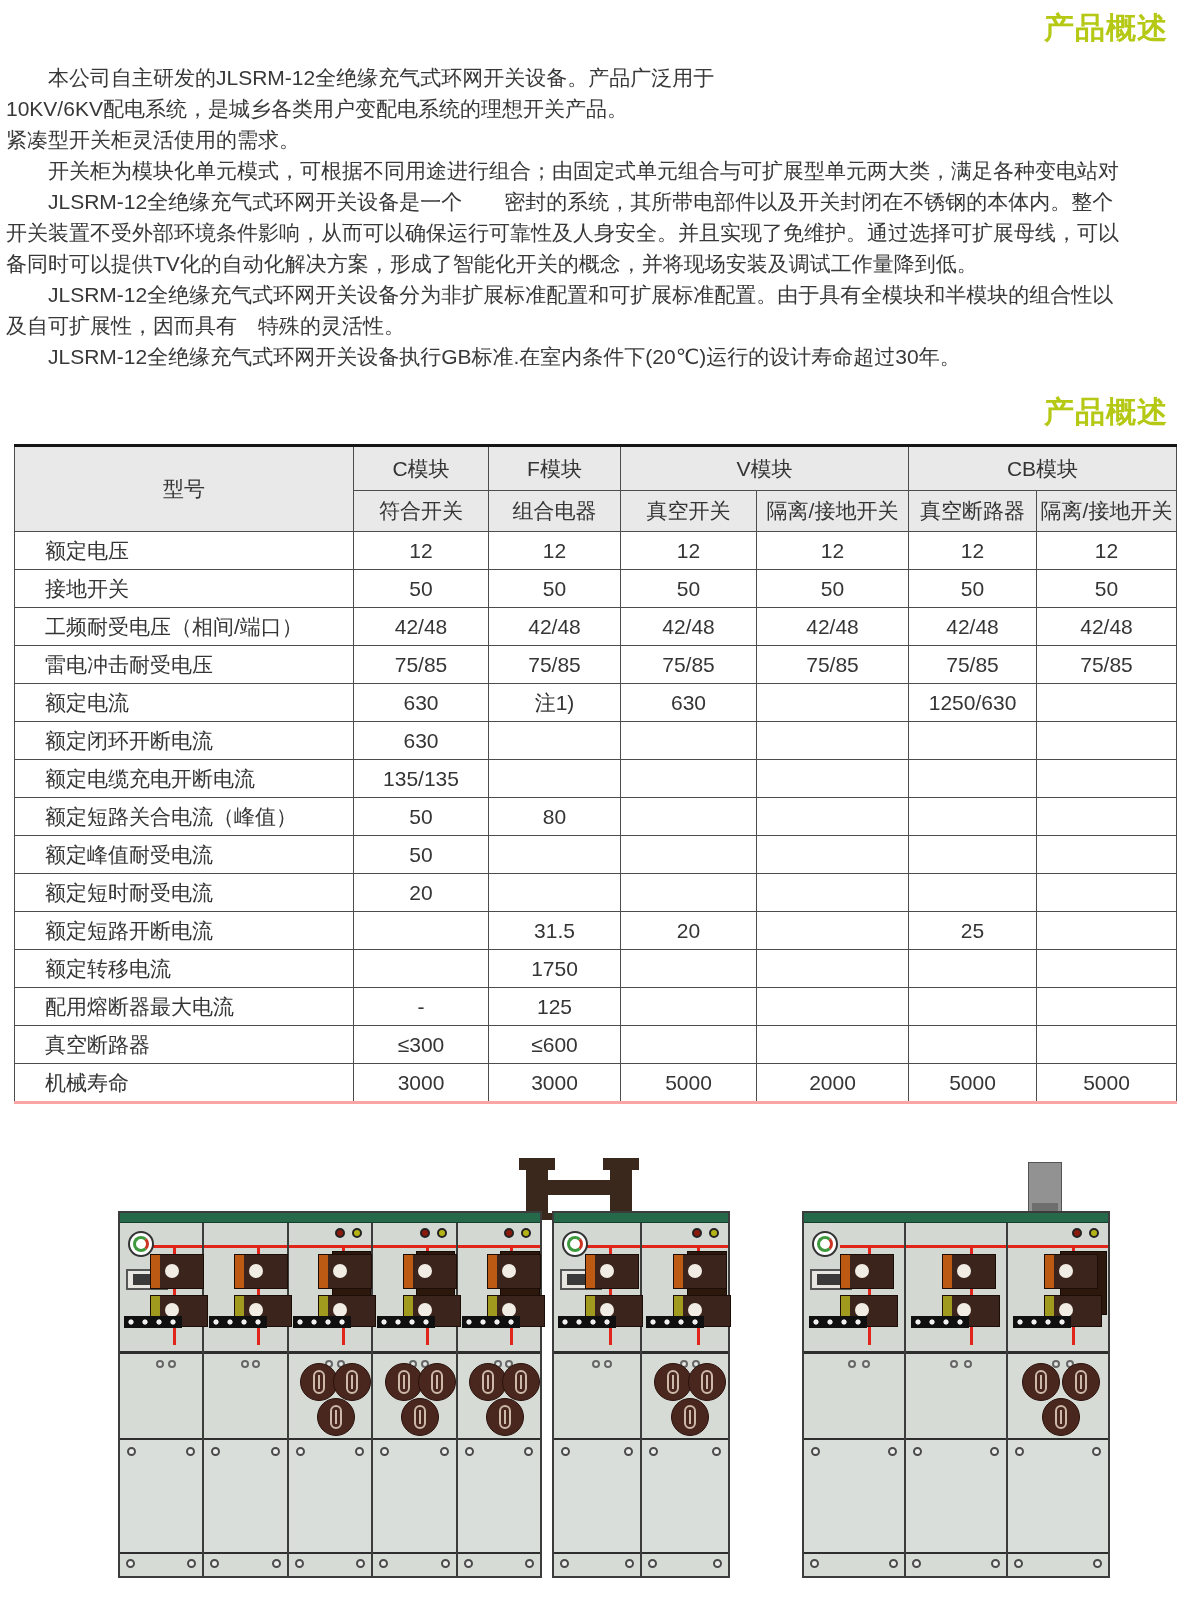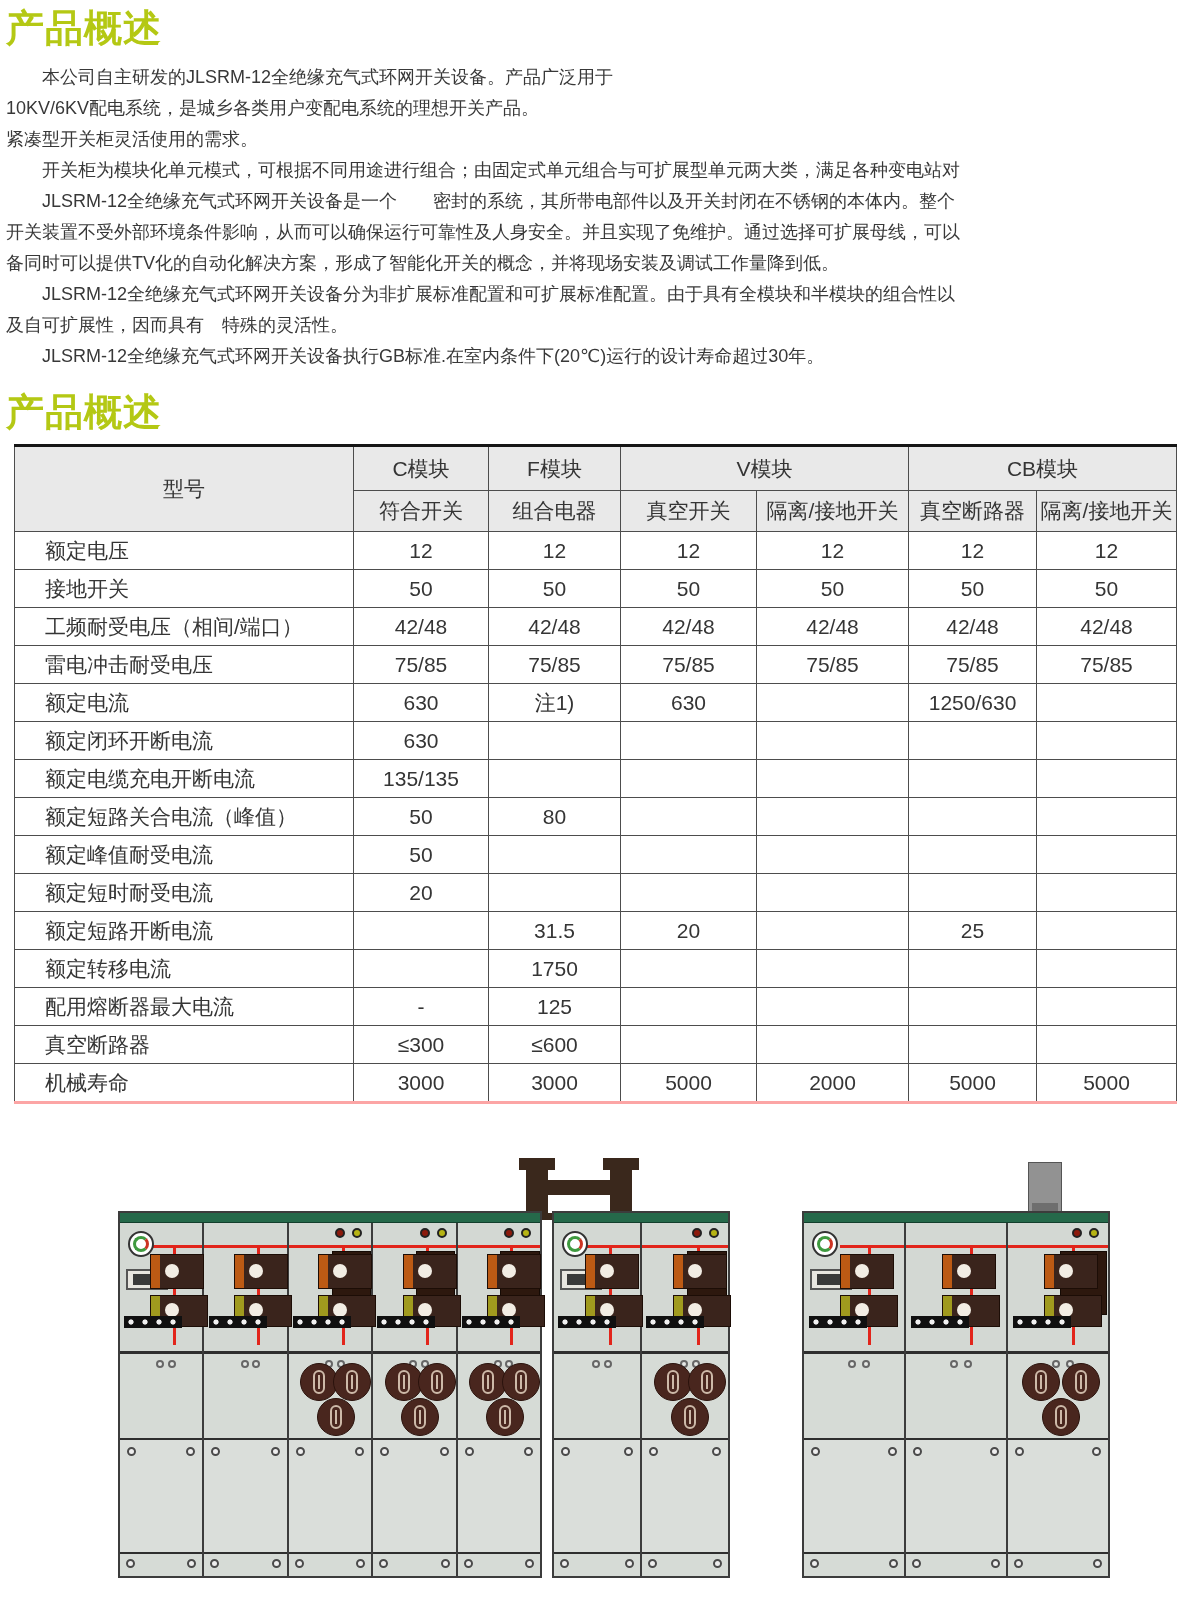--- a/index.html
+++ b/index.html
@@ -2,27 +2,27 @@
 <html><head>
 <meta charset="utf-8">
 <style>
   html,body { margin:0; padding:0; background:#ffffff; }
   .page {
     position:relative; width:1200px; height:1605px; overflow:hidden;
     box-sizing:border-box; padding:6px 32px 0 6px; background:#fff;
     font-family:"Liberation Sans","DejaVu Sans",sans-serif; color:#353535;
   }
   h1.sec {
-    font-size:38px; line-height:36px; font-weight:bold; color:#b4c814;
-    margin:4px 0 16px 0; letter-spacing:1px;
+    font-size:30px; line-height:36px; font-weight:bold; color:#b4c814;
+    margin:4px 0 16px 0; letter-spacing:1px;text-align:right;
   }
   h1.sec.second { margin:22px 0 14px 0; }
   #paragraphs { margin:0 0 8px 0; }
   #paragraphs .line {
-    font-size:18px; line-height:31px; white-space:nowrap; color:#383838;
+    font-size:21px; line-height:31px; white-space:nowrap; color:#383838;
   }
   #paragraphs .line.first { text-indent:2em; }
 
   
   table.spec {
     border-collapse:collapse; table-layout:fixed; width:1162px; margin-left:8px;
     border-top:3px solid #151515; border-bottom:3px solid #fca5a5;
   }
   table.spec th, table.spec td {
     border:1px solid #4d4d4d; font-weight:normal; font-size:21px;

